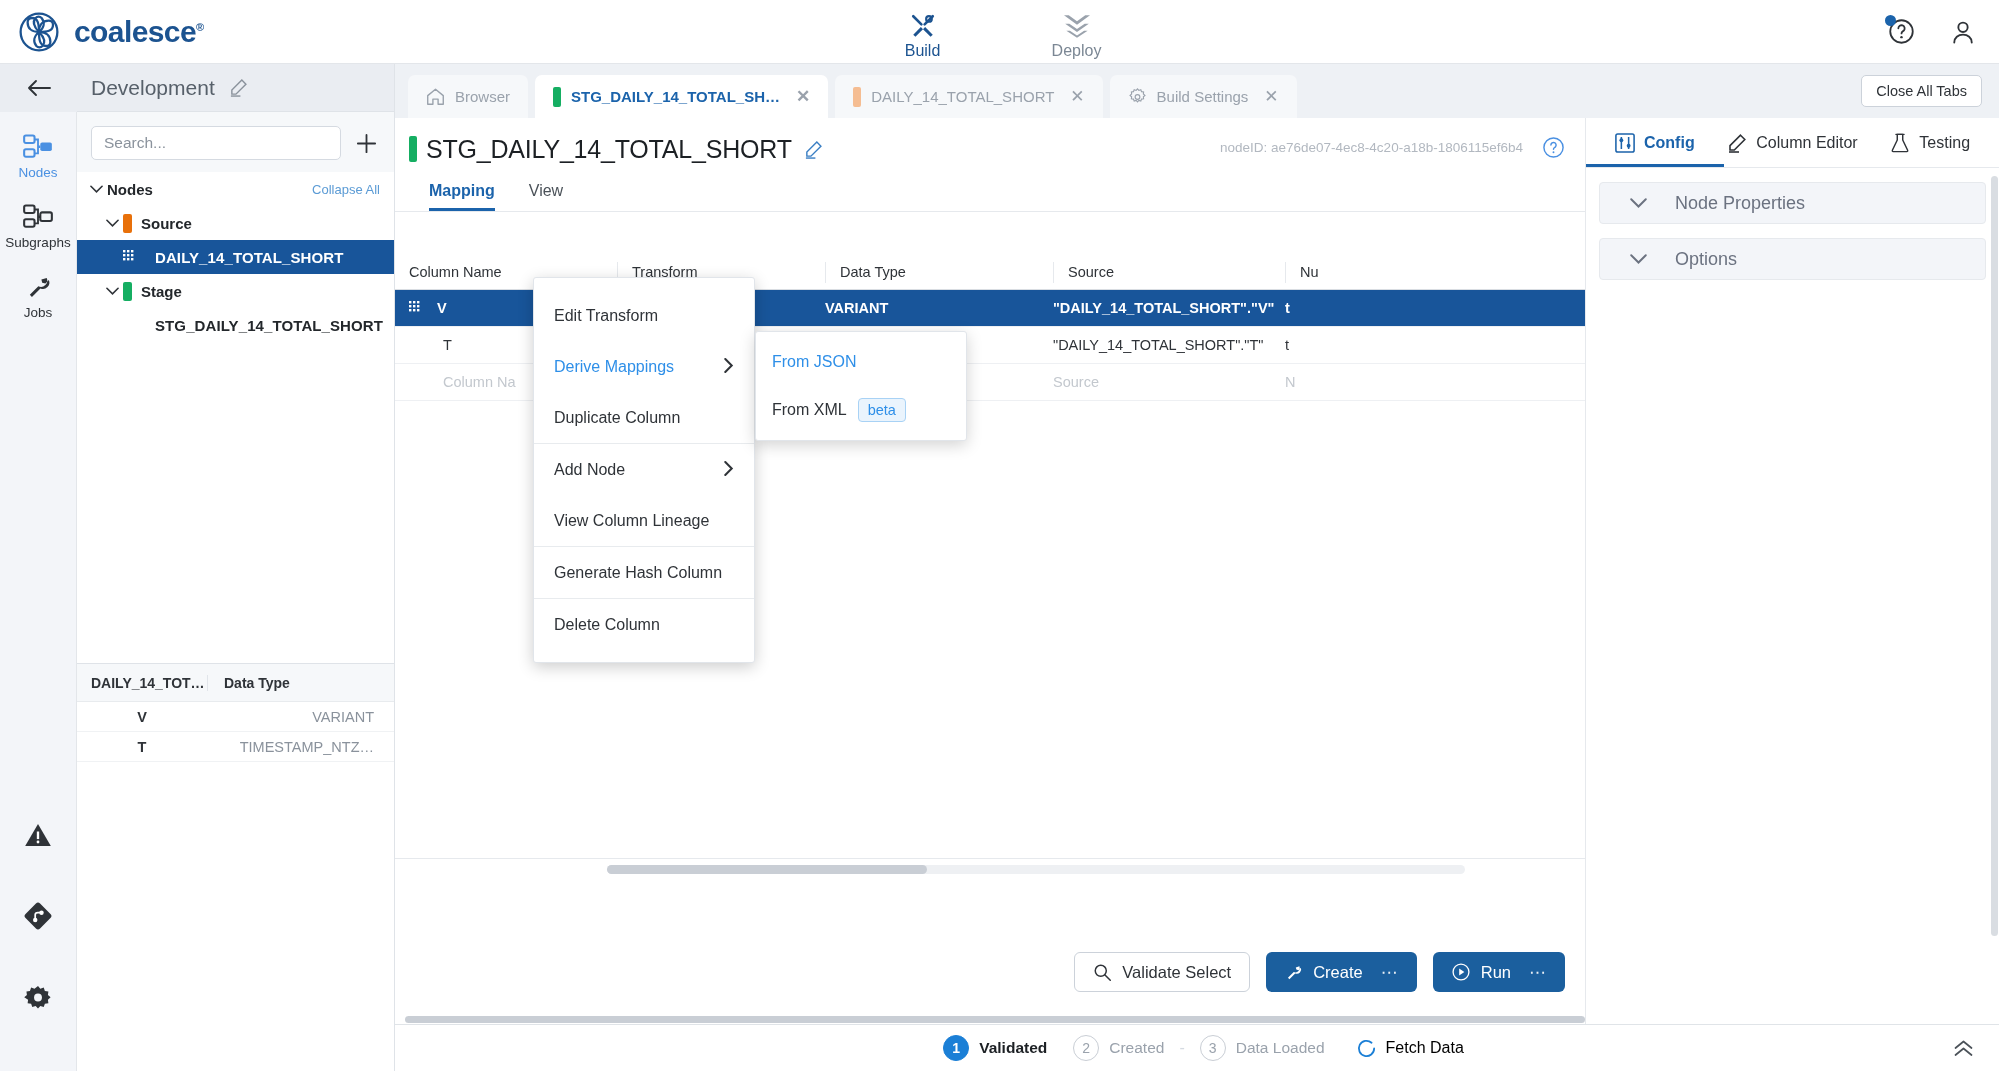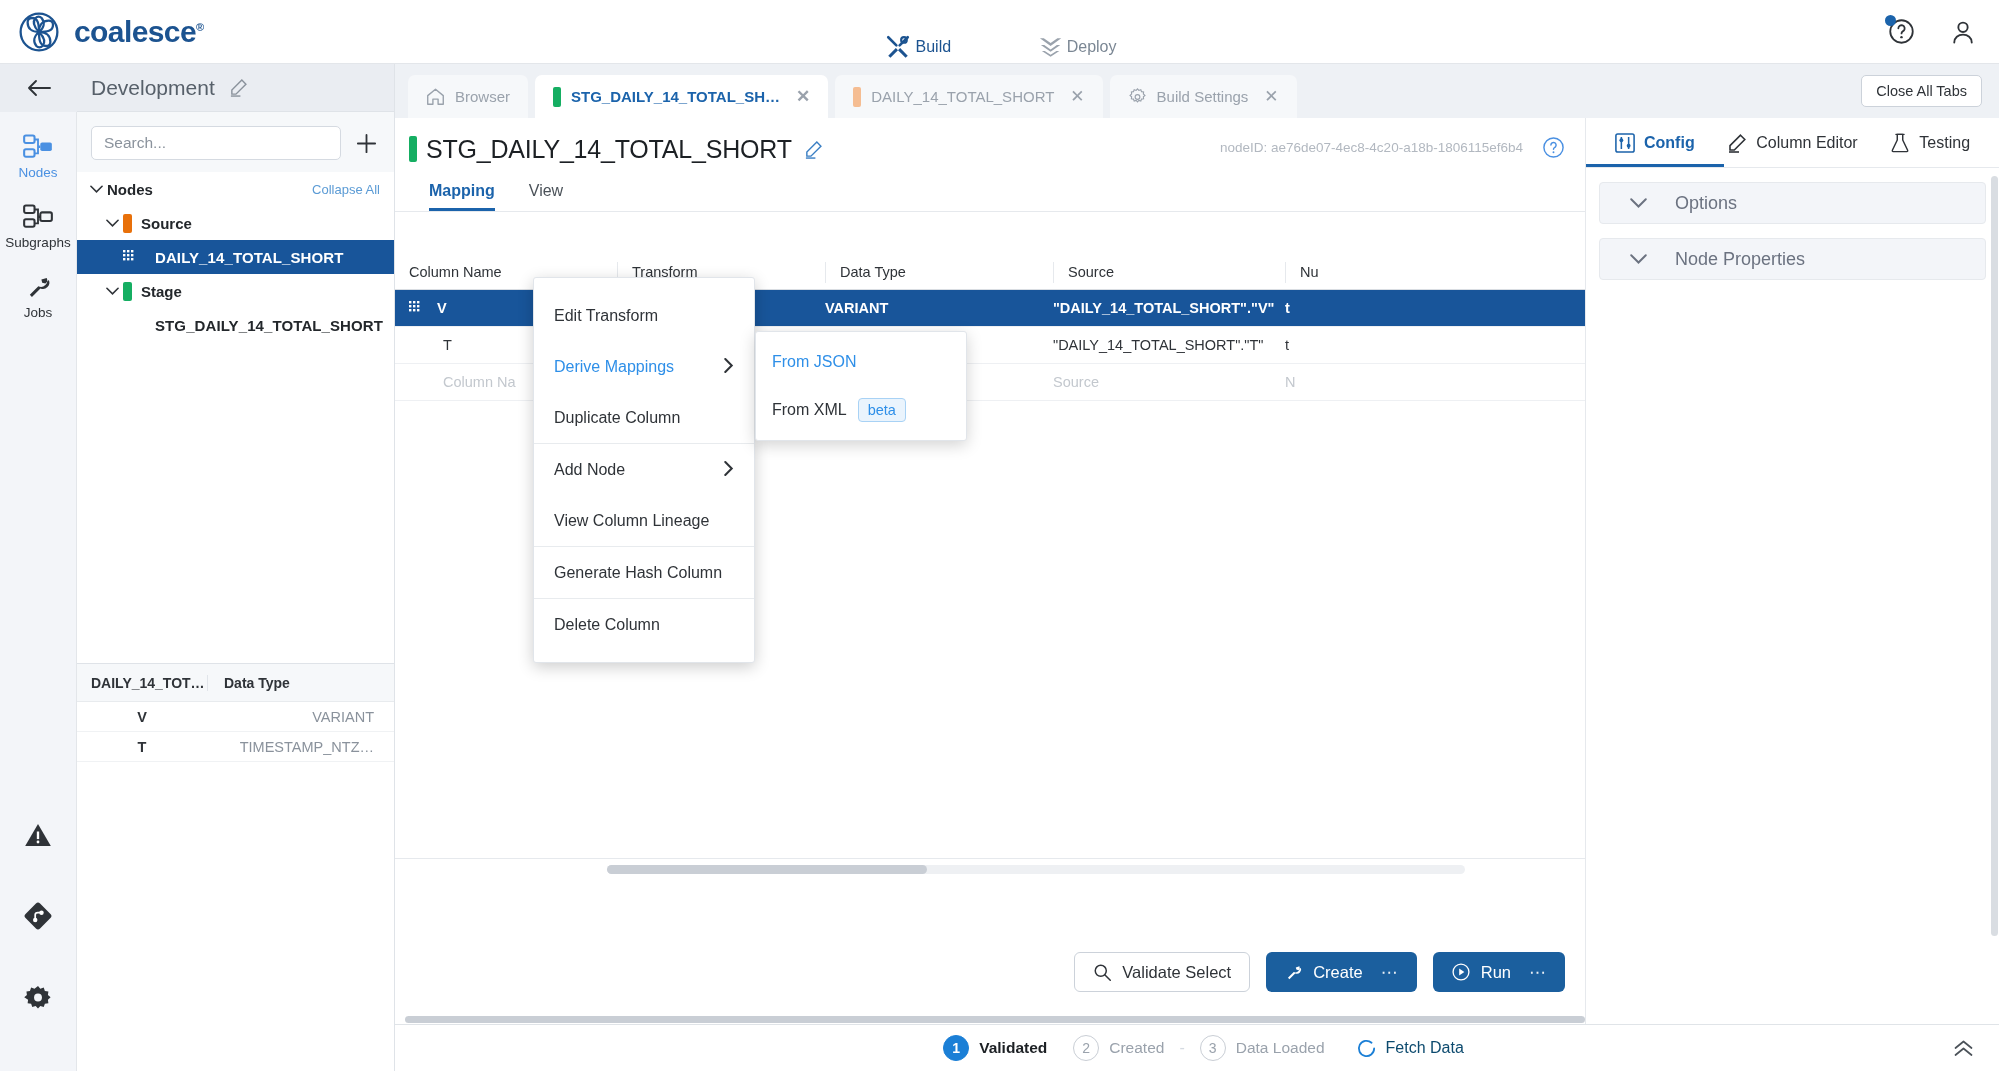--- a/index.html
+++ b/index.html
@@ -20,21 +20,21 @@
   .logo-mark { width: 42px; height: 42px; }
   .logo-text {
     font-size: 30px; font-weight: 700; color: #1c5390; letter-spacing: -0.6px;
   }
   .logo-text sup { font-size: 11px; vertical-align: super; }
   #top-nav {
     position: absolute; left: 50%; transform: translateX(-50%);
     display: flex; gap: 74px; align-items: flex-end; height: 64px; padding-bottom: 4px;
   }
   .topnav-item {
-    display: flex; flex-direction: row; align-items: center; gap: 3px;
+    display: flex; flex-direction: column; align-items: center; gap: 3px;
     cursor: pointer; width: 80px;
   }
   .topnav-label { font-size: 16px; color: #7b8794; }
   .topnav-item.active .topnav-label { color: #1c5390; font-weight: 400; }
   #top-right {
     position: absolute; right: 22px; display: flex; align-items: center; gap: 34px;
   }
   .help-wrap { position: relative; display: flex; }
   .help-dot {
     position: absolute; top: -3px; left: -3px; width: 11px; height: 11px;
@@ -245,21 +245,21 @@
     width: 26px; height: 26px; border-radius: 50%; display: flex;
     align-items: center; justify-content: center; font-size: 14px;
     border: 1px solid #c9ced5; color: #9aa2ac;
   }
   .step.active .step-num { background: #1b7fd6; border-color: #1b7fd6; color: #fff; font-weight: 700; }
   .step-label { font-size: 15.5px; color: #9aa2ac; }
   .step.active .step-label { color: #1c2024; font-weight: 700; }
   .step-sep { color: #d5dae1; margin: 0 2px; }
   #fetch-data {
     display: flex; align-items: center; gap: 9px; margin-left: 18px;
-    font-size: 16px; color: #0c4a6e; cursor: pointer;
+    font-size: 16px; color: #000000; cursor: pointer;
   }
   #collapse-status { position: absolute; right: 24px; cursor: pointer; display: flex; }
 
   
   #ctx-menu {
     position: absolute; left: 533px; top: 277px; width: 222px;
     background: #ffffff; border: 1px solid #e1e5ea; border-radius: 3px;
     box-shadow: 0 4px 16px rgba(0,0,0,.20); z-index: 60; padding: 12px 0;
   }
   .ctx-item {
@@ -673,28 +673,28 @@
             <path d="M6.5 1.5h9" stroke="#2f3338" stroke-width="1.6" stroke-linecap="round"></path>
           </svg>
           <span>Testing</span>
         </div>
       </div>
 
       <div class="accordion">
         <svg width="17" height="11" viewBox="0 0 14 9">
           <path d="M1 1l6 6 6-6" fill="none" stroke="#6b7280" stroke-width="1.6" stroke-linecap="round"></path>
         </svg>
-        <span>Options</span>
+        <span>Node Properties</span>
       </div>
 
       <div class="accordion">
         <svg width="17" height="11" viewBox="0 0 14 9">
           <path d="M1 1l6 6 6-6" fill="none" stroke="#6b7280" stroke-width="1.6" stroke-linecap="round"></path>
         </svg>
-        <span>Node Properties</span>
+        <span>Options</span>
       </div>
 
       <div id="main-vscroll"></div>
     </div>
   </div>
 </div>
 
 <div id="statusbar">
   <div class="step active">
     <span class="step-num">1</span>

